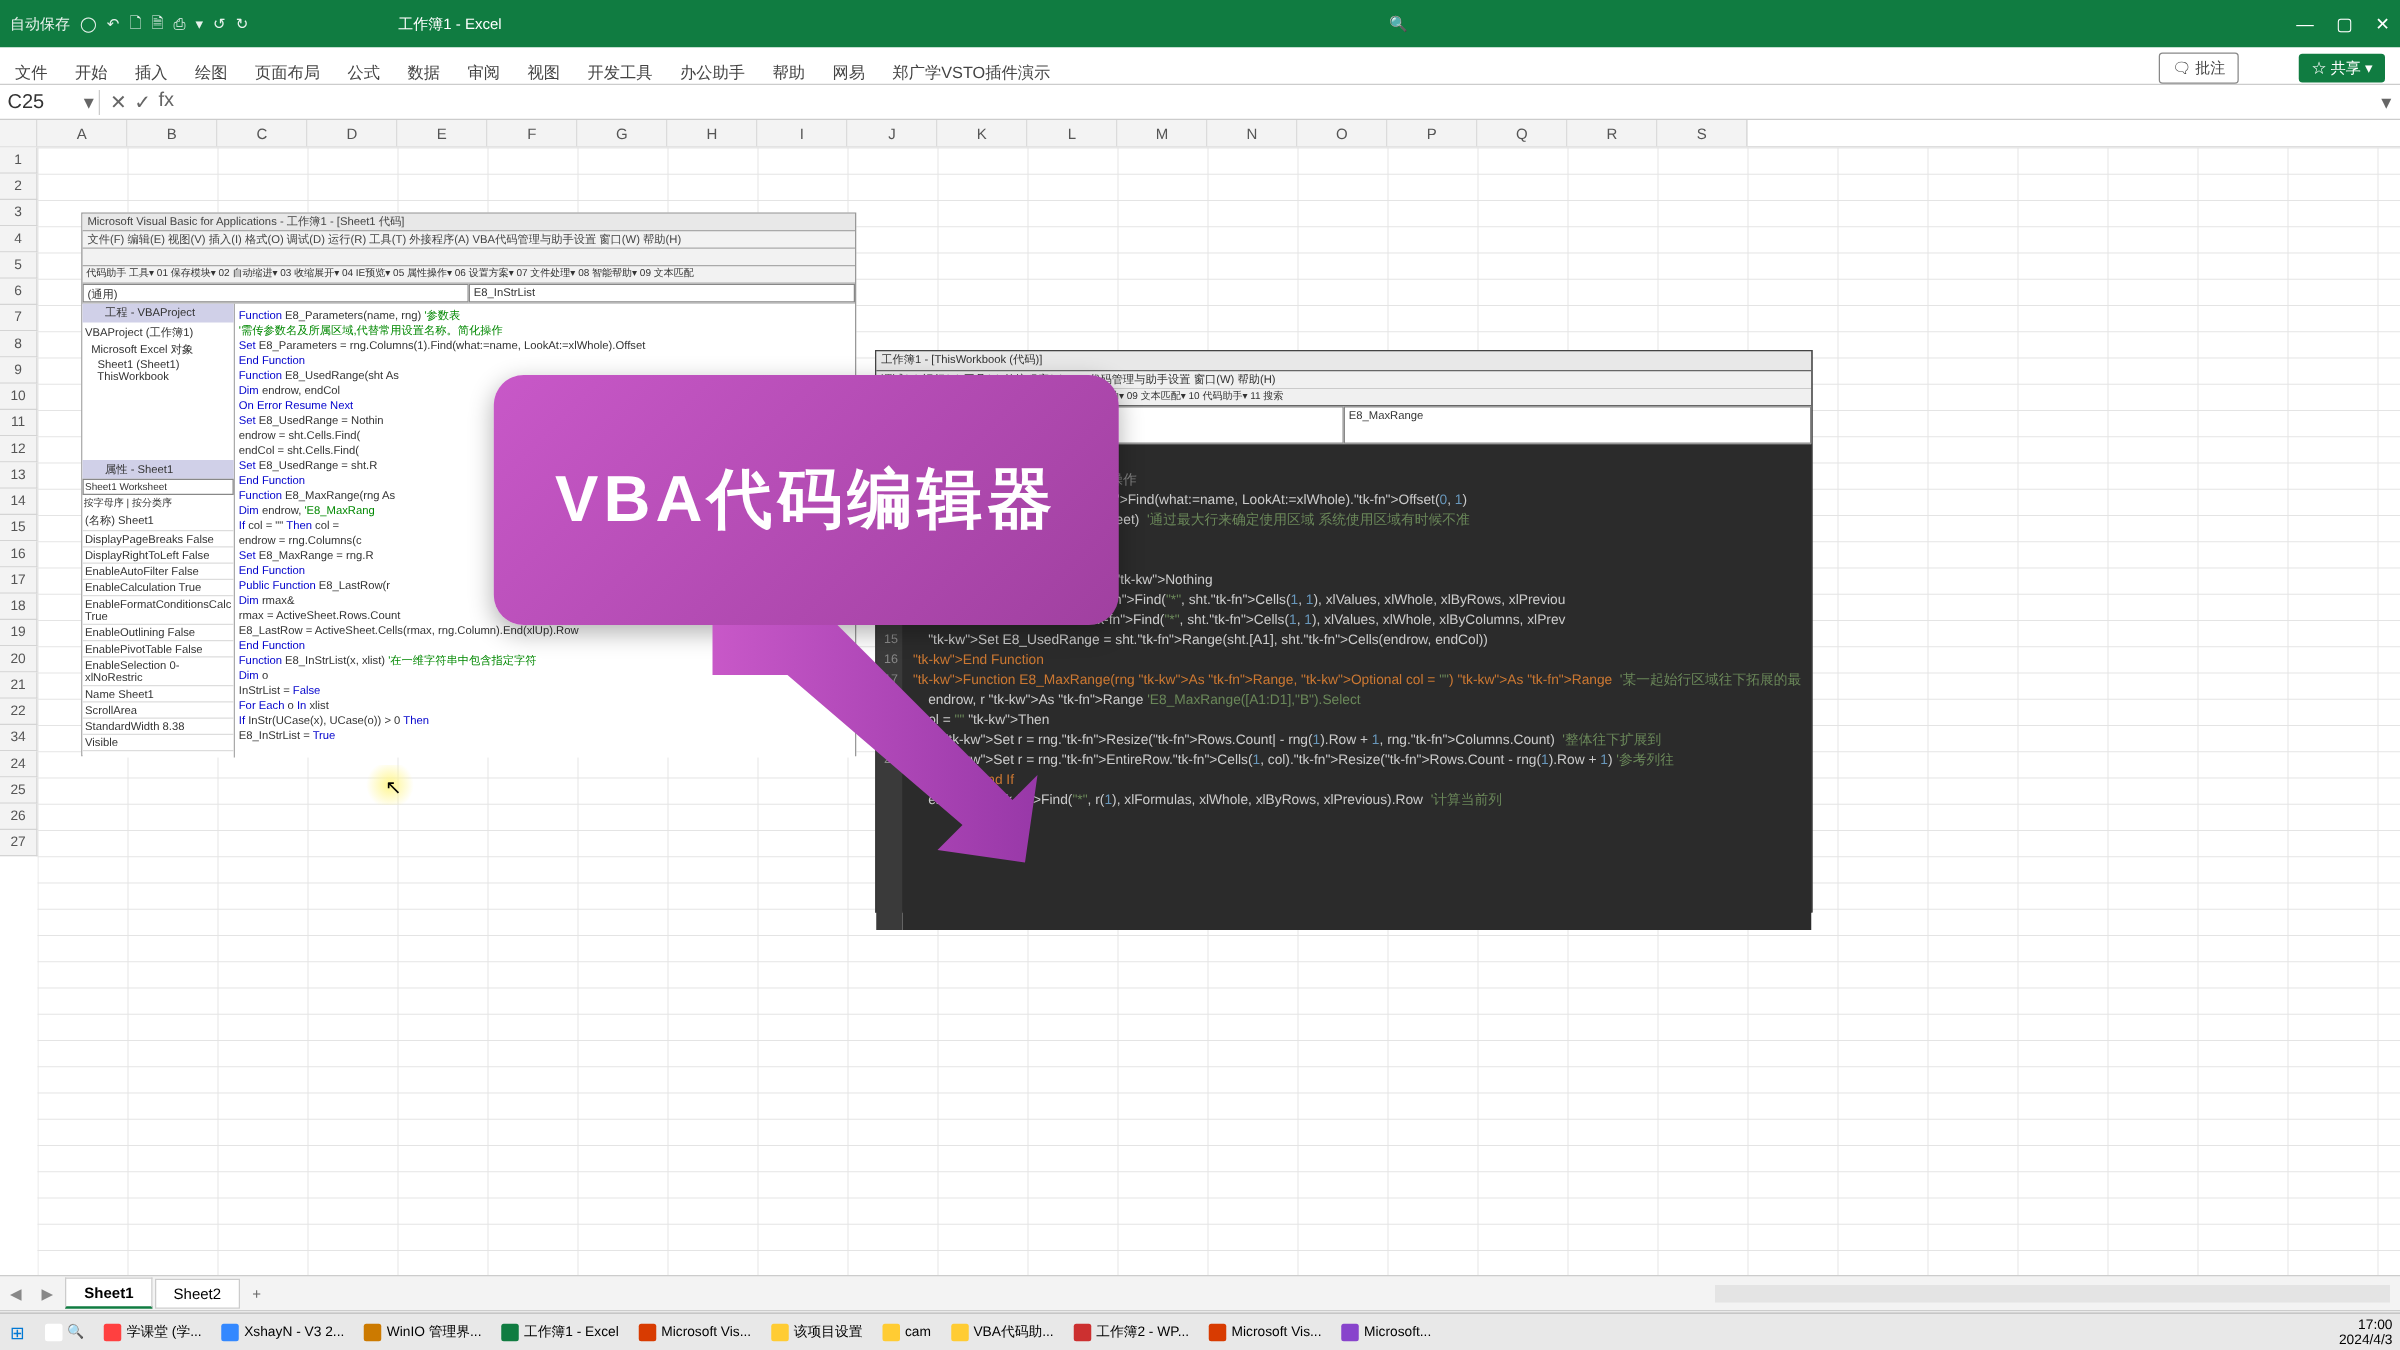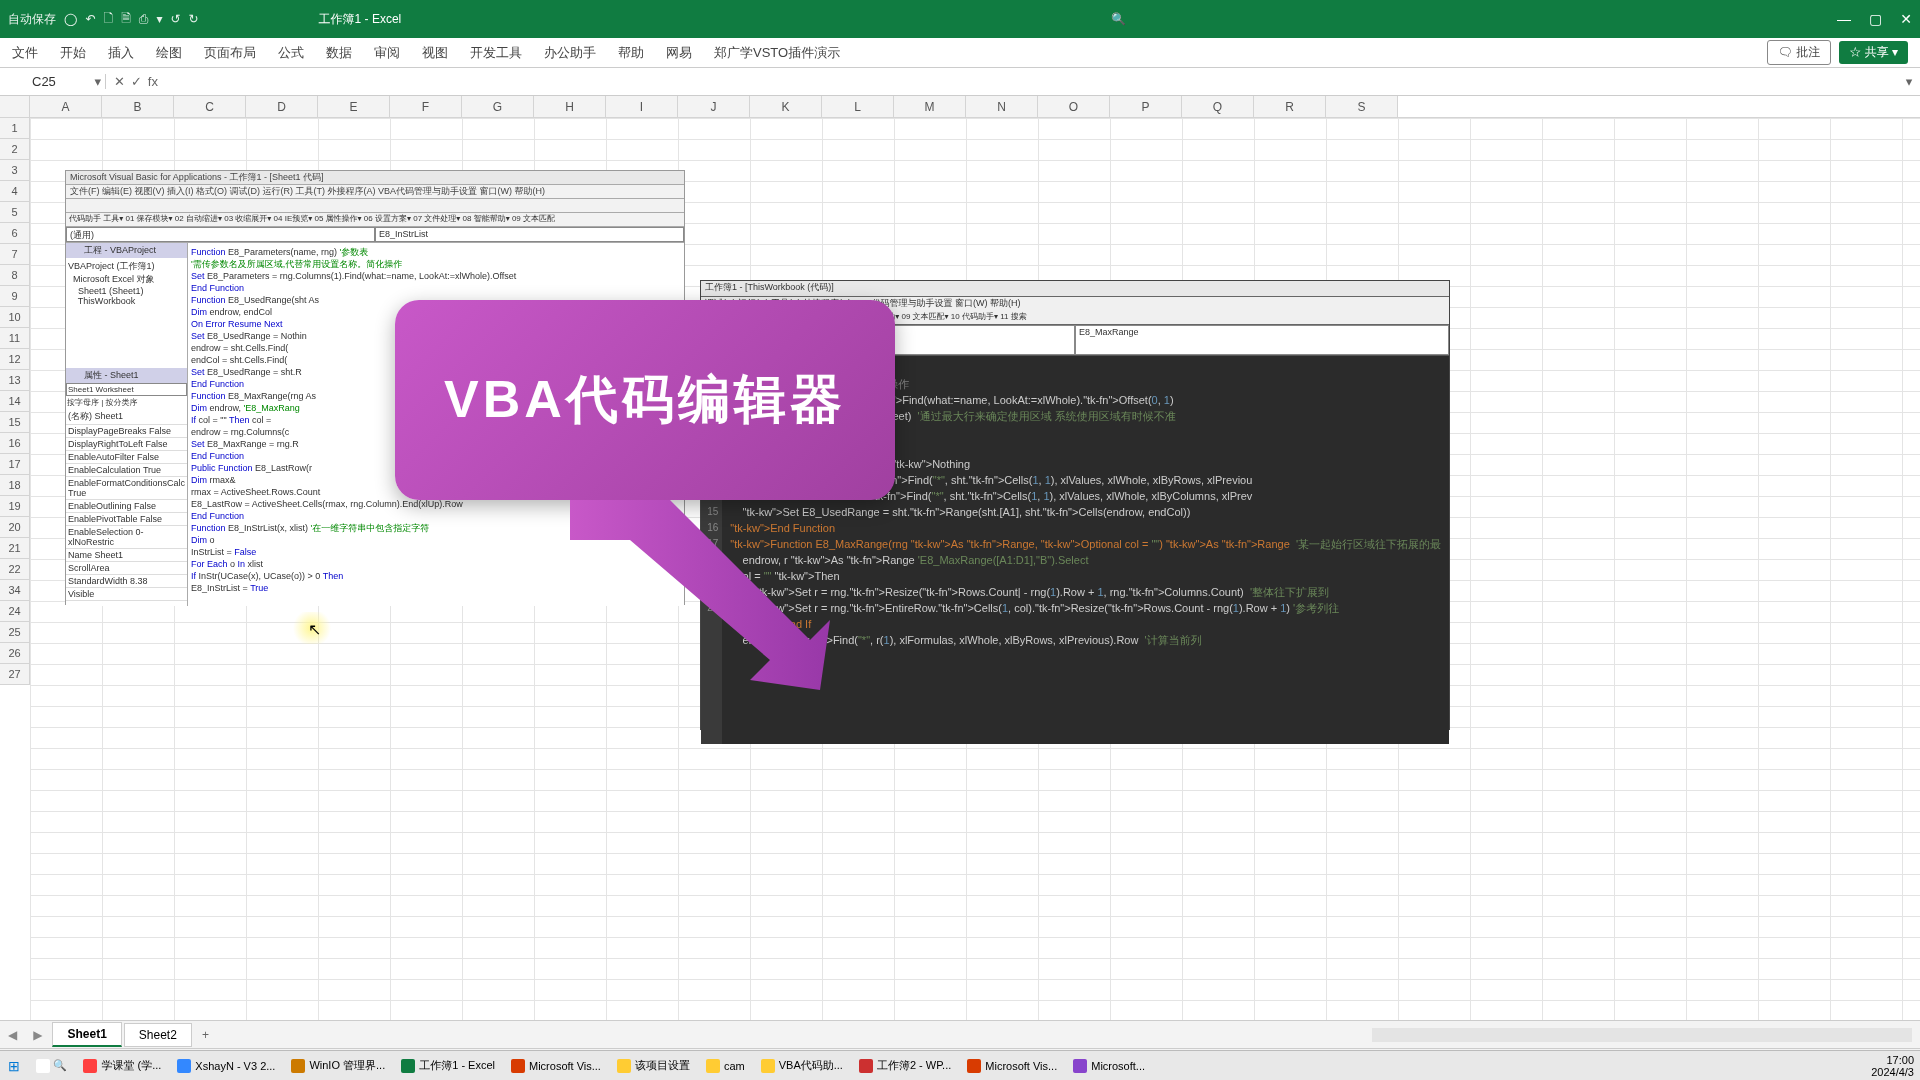--- a/index.html
+++ b/index.html
@@ -4,27 +4,27 @@
 <style>
 * { margin:0; padding:0; box-sizing:border-box; font-family:"Microsoft YaHei","Segoe UI",sans-serif; }
 body { width:1920px; height:1080px; background:#fff; overflow:hidden; position:relative;}
 
 .titlebar { height:38px; background:#107c41; display:flex; align-items:center; color:#fff; font-size:12px; padding:0 8px;}
 .titlebar .qat { display:flex; gap:8px; align-items:center;}
 .titlebar .qat span{opacity:.9;}
 .titlebar .doc-title{margin-left:120px;}
 .titlebar .wincontrols{margin-left:auto; display:flex; gap:18px; font-size:14px;}
 
-.ribbon-tabs{height:30px; background:#fff; border-bottom:1px solid #ccc; display:flex; align-items:center; font-size:13px; color:#444; padding:0 12px; gap:22px;}
+.ribbon-tabs{height:30px; background:#fff; border-bottom:1px solid #ccc; display:flex; align-items:flex-end; font-size:13px; color:#444; padding:0 12px; gap:22px;}
 .ribbon-tabs .tab{cursor:pointer;}
 .ribbon-right{margin-left:auto; display:flex; gap:8px; align-items:center;}
-.btn-share{background:#107c41; color:#fff; padding:3px 10px; border-radius:3px; font-size:12px;}
+.btn-share{background:#107c41; color:#fff; padding:3px 10px; border-radius:3px; font-size:12px;margin-left:40px;}
 .btn-comment{border:1px solid #888; padding:3px 10px; border-radius:3px; font-size:12px;}
 
-.formula-row{height:28px; border-bottom:1px solid #ccc; display:flex; align-items:center; font-size:13px; color:#333;padding-left:26px;}
+.formula-row{height:28px; border-bottom:1px solid #ccc; display:flex; align-items:center; font-size:16px; color:#333;}
 .namebox{width:80px; border-right:1px solid #ccc; padding-left:6px; display:flex; align-items:center;}
 .namebox .dd{margin-left:auto; margin-right:4px; color:#666;}
 .fx-icons{display:flex; gap:6px; padding:0 8px; color:#666;}
 .formula-bar{flex:1; padding-left:8px;}
 .expand{width:22px; text-align:center; color:#666;}
 
 .sheet-wrap{position:absolute; top:96px; left:0; right:0; bottom:60px; background:#fff;}
 .col-headers{display:flex; height:22px; border-bottom:1px solid #d4d4d4; font-size:12px; color:#555;}
 .corner{width:30px; border-right:1px solid #d4d4d4; background:#f3f3f3;}
 .col-h{width:72px; border-right:1px solid #d4d4d4; text-align:center; line-height:22px; background:#f3f3f3;}

